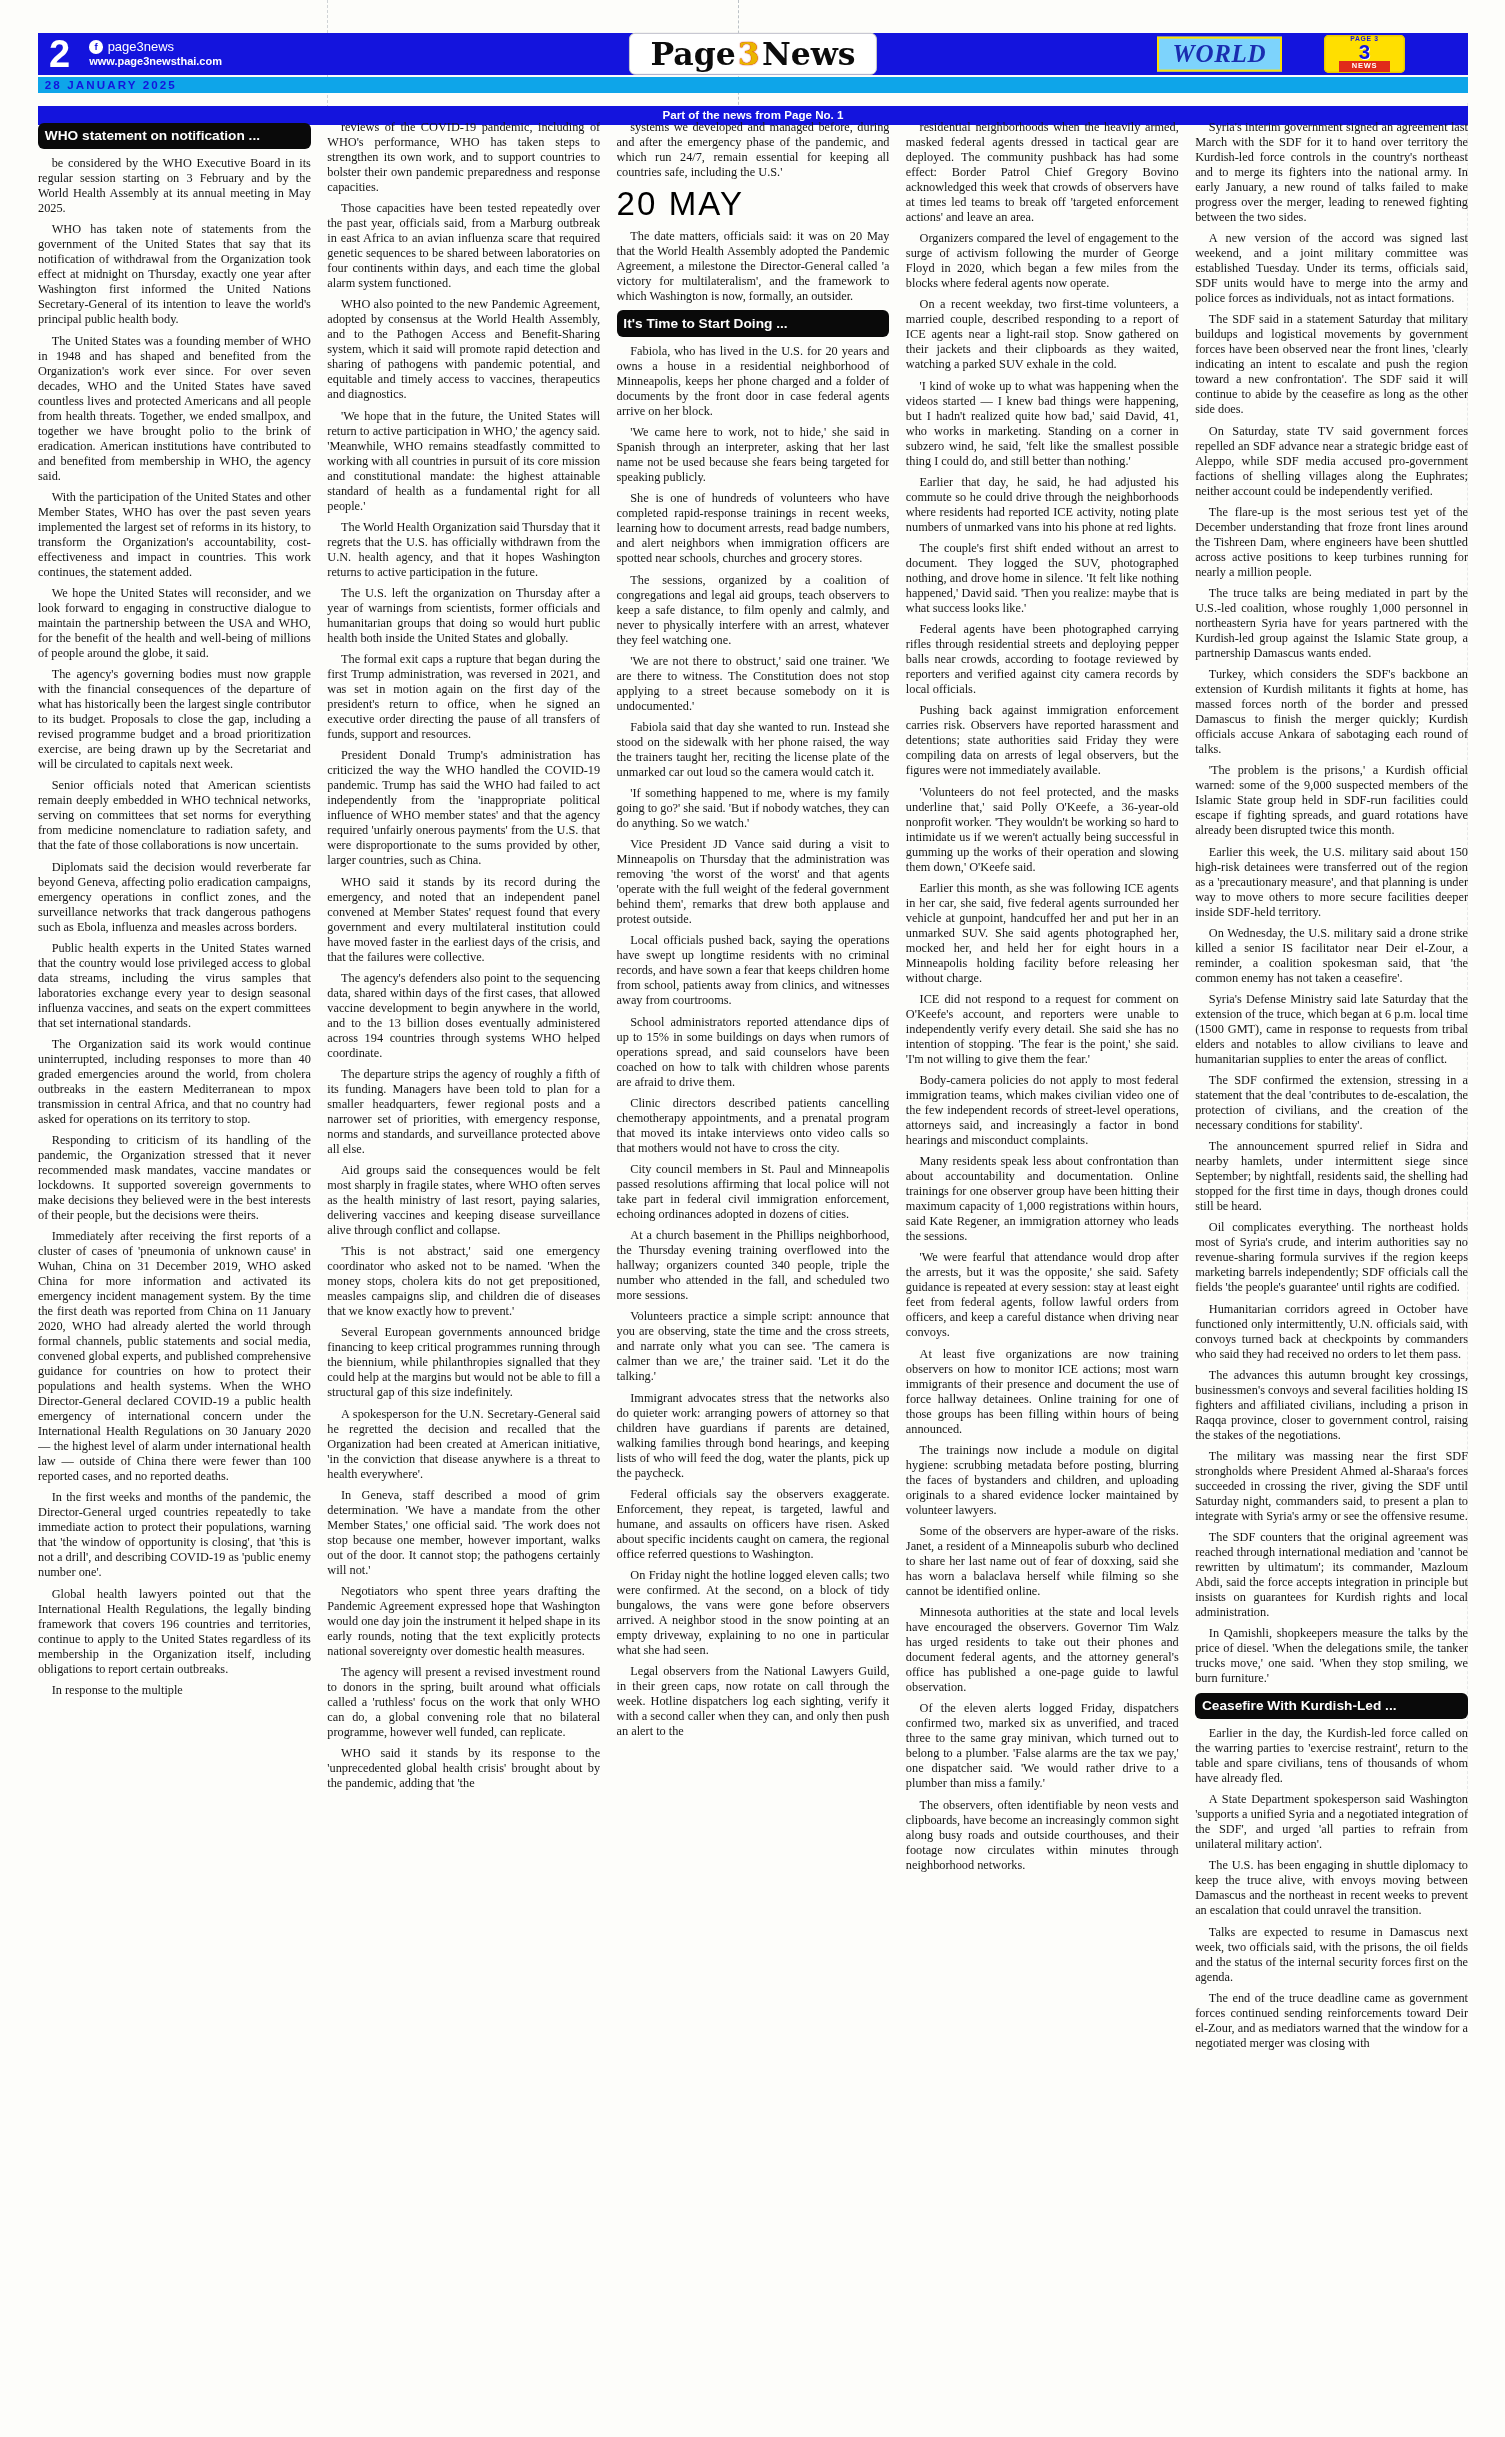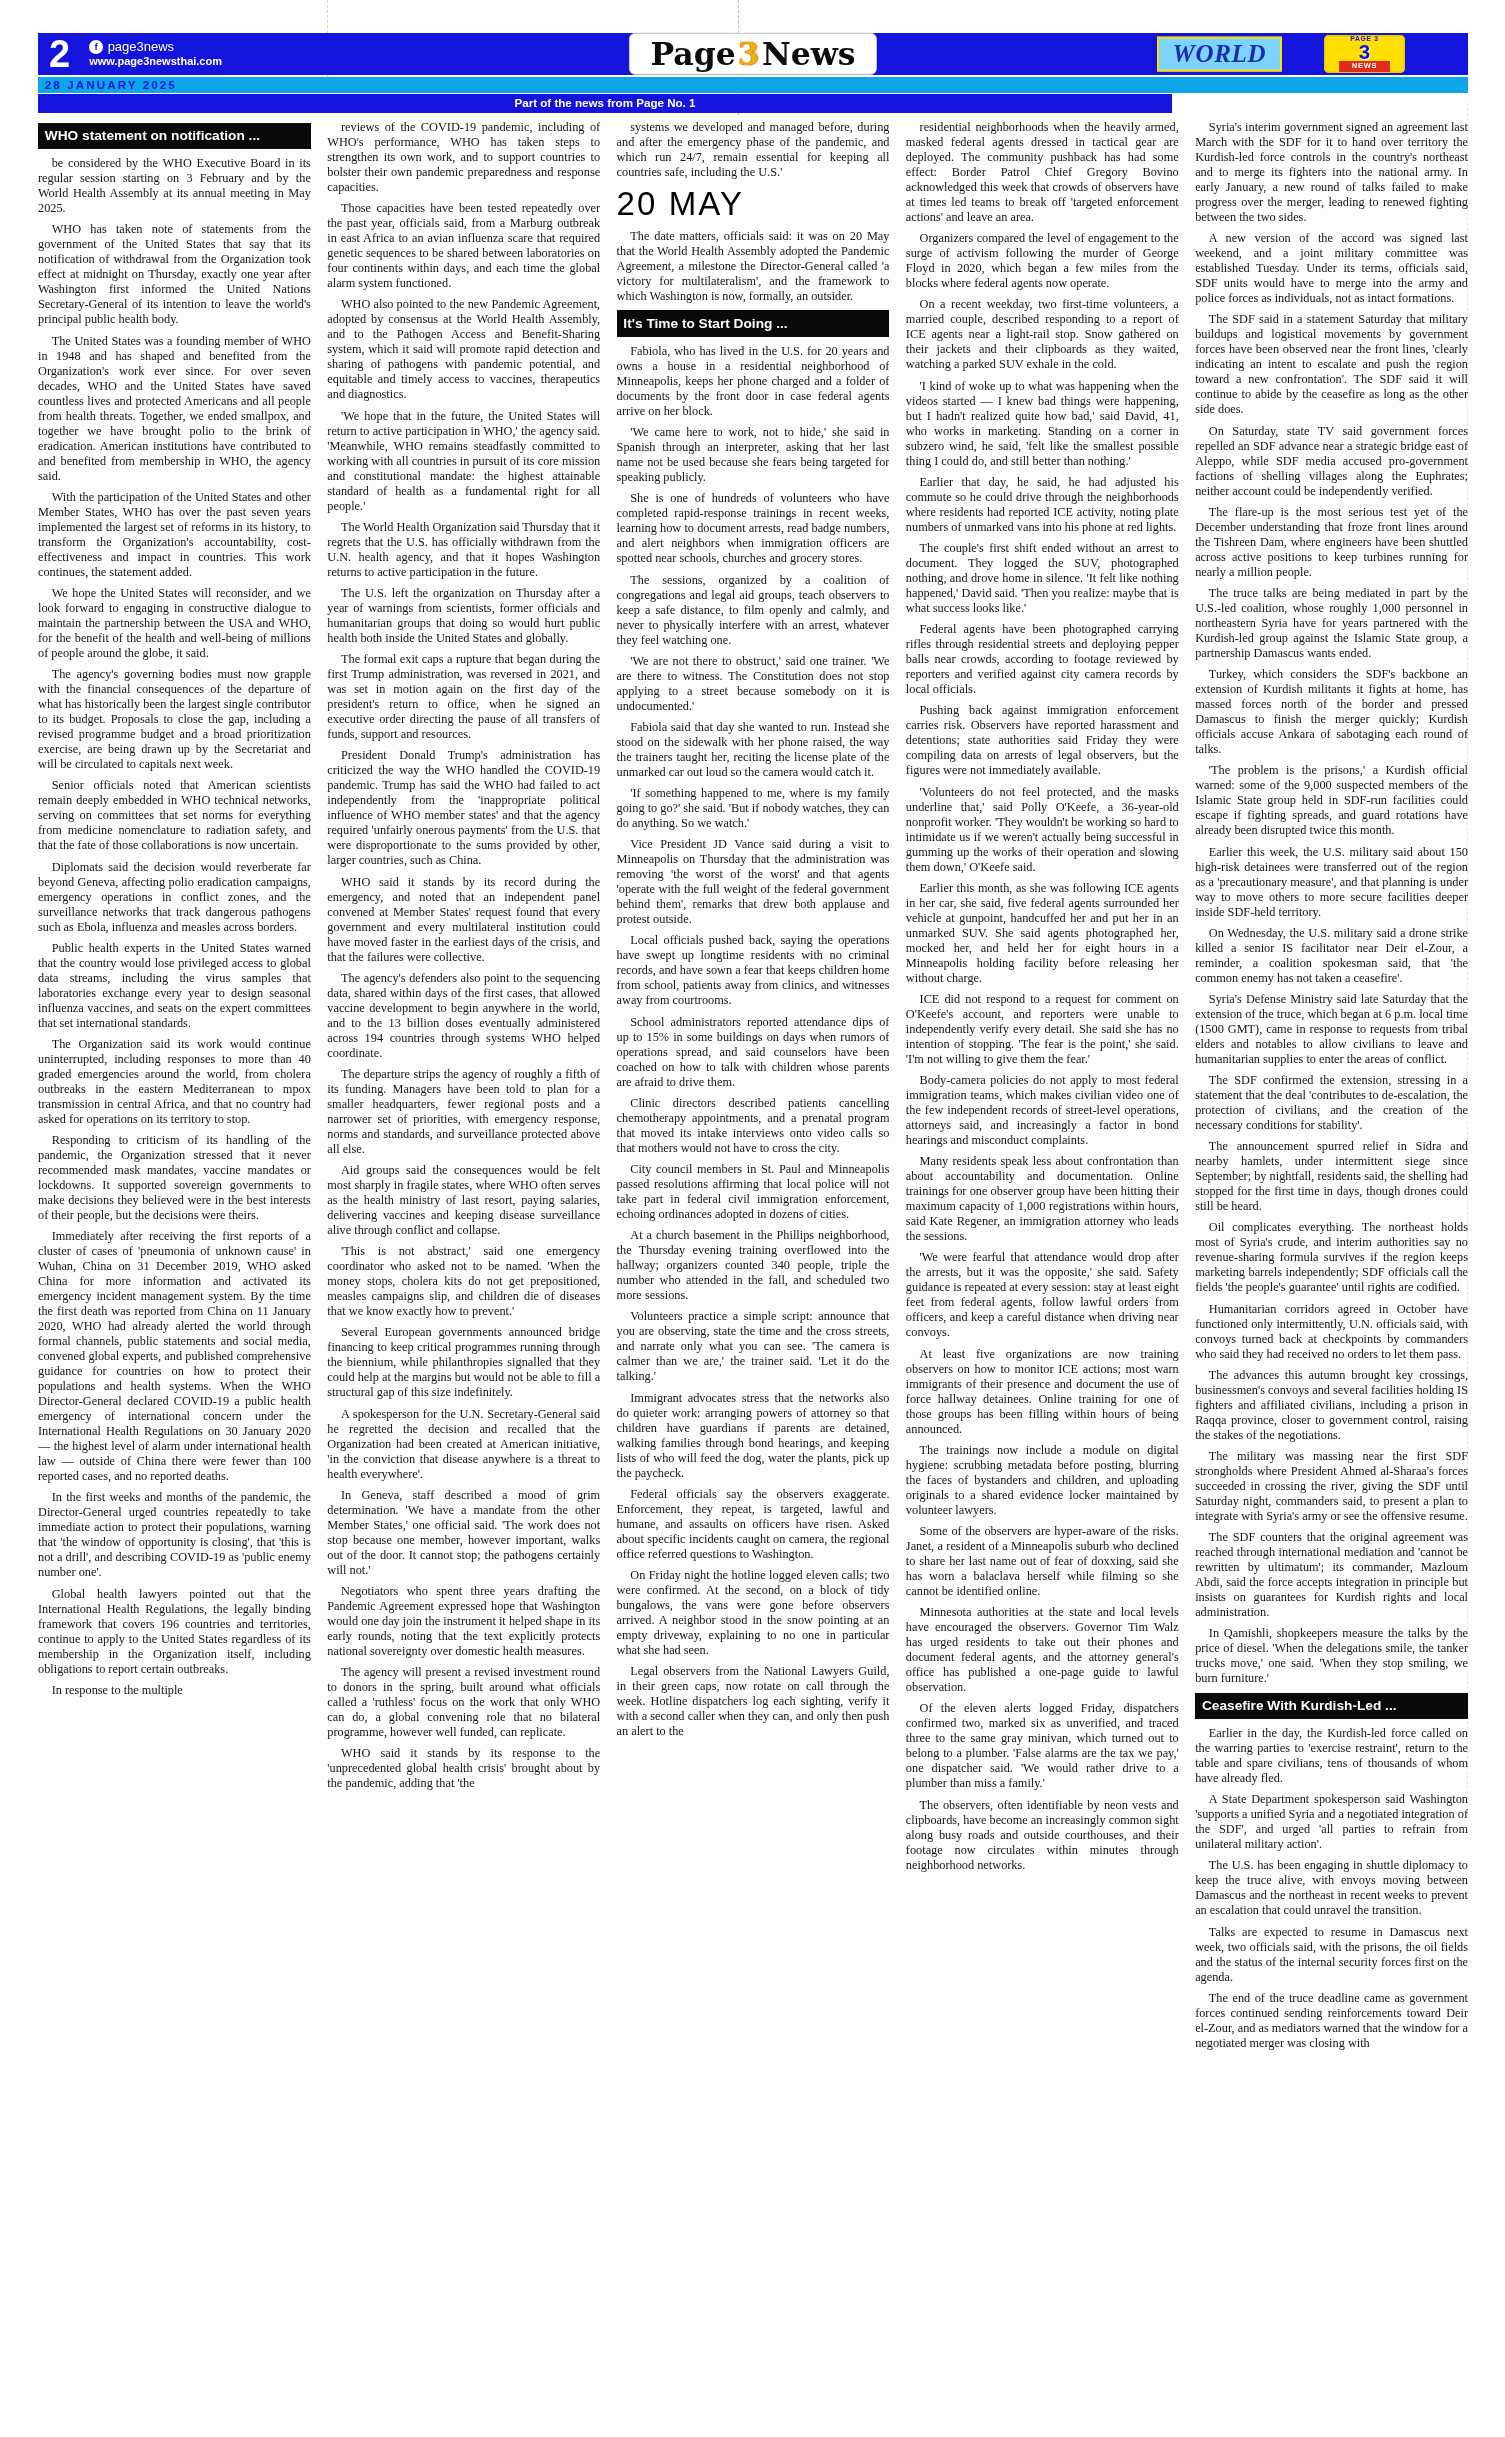--- a/index.html
+++ b/index.html
@@ -29,28 +29,28 @@
   .corner-logo{position:absolute;right:63px;top:2.1px;width:81px;height:38px;background:#ffdf00;
                border-radius:4.8px;text-align:center;overflow:hidden;box-shadow:0 0 0 1.4px #e8c800 inset;}
   .cl-top{font-size:6.8px;color:#1414dd;font-weight:bold;line-height:8.2px;letter-spacing:0.7px;}
   .cl-num{font-size:20.5px;font-weight:900;color:#1414dd;line-height:18px;text-shadow:0.7px 0.7px 0 #fff;}
   .cl-news{background:#e02a1a;color:#ffffff;font-size:7.5px;font-weight:bold;width:64%;margin:0 auto;
            line-height:10.3px;letter-spacing:0.7px;}
   
   .date-strip{position:absolute;left:38px;top:77px;width:1430px;height:16.4px;background:#0ea5e9;}
   .date-text{display:inline-block;color:#1414dd;font-family:"Liberation Sans",sans-serif;font-weight:800;
              font-size:11.6px;letter-spacing:2.1px;line-height:16.4px;padding-left:6.8px;}
-  .strap{position:absolute;left:38px;top:94px;width:1134px;height:18.5px;background:#1414dd;text-align:center;}
+  .strap{position:absolute;left:38px;top:106px;width:1430px;height:18.5px;background:#1414dd;text-align:center;}
   .strap span{color:#ffffff;font-family:"Liberation Sans",sans-serif;font-weight:bold;font-size:11.6px;line-height:18.5px;}
   
   .columns{position:absolute;left:38px;top:120px;width:1430px;height:2283px;display:flex;gap:16.4px;}
   .col{flex:1 1 0;overflow:hidden;}
   .body-p{margin:0 0 6.2px;text-indent:13.7px;font-size:12.3px;line-height:15px;text-align:justify;color:#141414;}
   .headline-bar{background:#0a0a0a;color:#ffffff;font-family:"Liberation Sans",sans-serif;font-weight:bold;
-                font-size:13.7px;line-height:1.25;padding:4.8px 6.8px;margin:2.7px 0 6.8px;}
+                font-size:13.7px;line-height:1.25;padding:4.8px 6.8px;margin:2.7px 0 6.8px;border-radius:6px;}
   .display-date{font-family:"Liberation Sans",sans-serif;font-weight:400;font-size:33px;line-height:1.1;
                 letter-spacing:2.1px;margin:5.5px 0 6.8px;color:#000;}
 </style>
 </head>
 <body>
 
 <div class="page">
 
   <div class="fold fold-a"></div>
   <div class="fold fold-b"></div>

